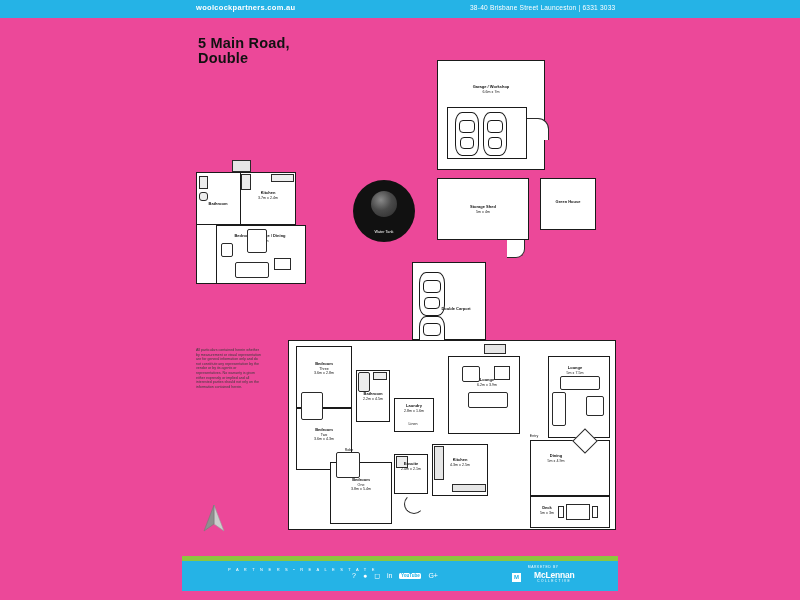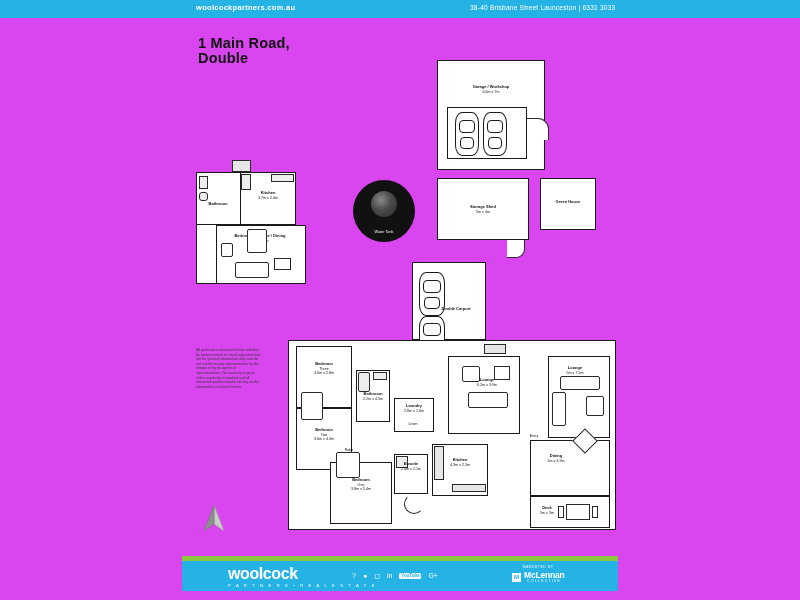--- a/index.html
+++ b/index.html
@@ -4,21 +4,21 @@
 <style>
   html,body{margin:0;padding:0;}
   body{
     width:800px;height:600px;
     background:#ffffff;
     font-family:"Liberation Sans", sans-serif;
     color:#111;
     overflow:hidden;
     position:relative;
   }
-  .page{position:absolute;inset:0;background:#d946ef;text-decoration:underline;}
+  .page{position:absolute;inset:0;background:#ec4899;text-decoration:underline;}
 
   
   .topbar{
     position:absolute;left:0;top:0;width:800px;height:18px;
     background:#25b3e6;
   }
   .topbar .tb-left{
     position:absolute;left:196px;top:3px;
     font-size:7.5px;letter-spacing:.3px;color:#fff;font-weight:bold;
   }
@@ -65,21 +65,21 @@
     color:#fff;font-size:7px;line-height:8px;display:inline-block;
   }
   .social .yt{
     background:#fff;color:#25b3e6;font-size:4.6px;border-radius:1.5px;
     padding:0 1.5px;line-height:6px;font-weight:bold;
   }
   .marketedby{
     position:absolute;left:512px;top:565px;text-align:center;color:#fff;
   }
   .marketedby .mb-label{font-size:3.4px;letter-spacing:.6px;opacity:.95;}
-  .mb-logo{display:flex;align-items:center;gap:3px;margin-top:2px;justify-content:space-between;}
+  .mb-logo{display:flex;align-items:center;gap:13px;margin-top:2px;justify-content:space-between;}
   .mb-mark{
     width:9px;height:9px;background:#fff;color:#25b3e6;
     font-size:6px;font-weight:bold;text-align:center;line-height:9px;
   }
   .mb-text .mb-t1{font-size:8.5px;font-weight:bold;line-height:8px;letter-spacing:-.2px;}
   .mb-text .mb-t2{font-size:3.2px;letter-spacing:1.4px;}
 
   
   .room{
     position:absolute;
@@ -150,21 +150,21 @@
 <body>
 
 <div class="page">
 
   <div class="topbar">
     <div class="tb-left">woolcockpartners.com.au</div>
     <div class="tb-right">38-40 Brisbane Street Launceston  |  6331 3033</div>
   </div>
 
   <div class="title">
-    <div>1 Main Road,</div>
+    <div>5 Main Road,</div>
     <div>Double</div>
   </div>
 
   <div class="disclaimer">All particulars contained herein whether by measurement or visual representation are for general information only and do not constitute any representation by the vendor or by its agents or representatives. No warranty is given either expressly or implied and all interested parties should not rely on the information contained herein.</div>
 
   <div class="room thick" style="left:437px;top:60px;width:108px;height:110px;"></div>
   <div class="room" style="left:447px;top:107px;width:80px;height:52px;border-width:1px;"></div>
   <div class="car" style="left:455px;top:112px;width:22px;height:42px;"></div>
   <div class="car" style="left:483px;top:112px;width:22px;height:42px;"></div>
   <div class="fur" style="left:527px;top:118px;width:22px;height:22px;border-radius:0 50% 0 0;border-left:none;border-bottom:none;"></div>
@@ -327,21 +327,20 @@
     <svg width="36" height="30" viewBox="0 0 36 30">
       <polygon points="18,2 28,28 18,21" fill="#cccccc" stroke="#999999" stroke-width="0.6"></polygon>
       <polygon points="18,2 8,28 18,21" fill="#8f8f8f" stroke="#777777" stroke-width="0.6"></polygon>
     </svg>
   </div>
 
   <div class="footer-green"></div>
   <div class="footer-blue"></div>
 
   <div class="footer-logo">
-    <div class="fl-main">woolcock</div>
     <div class="fl-sub">P A R T N E R S   •   R E A L E S T A T E</div>
   </div>
 
   <div class="social">
     <span>?</span>
     <span>●</span>
     <span>◻</span>
     <span>in</span>
     <span class="yt">YouTube</span>
     <span>G+</span>

